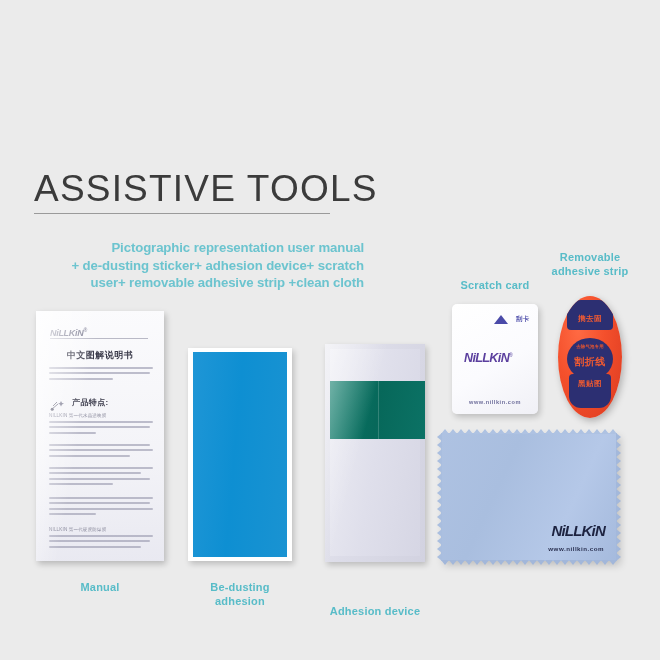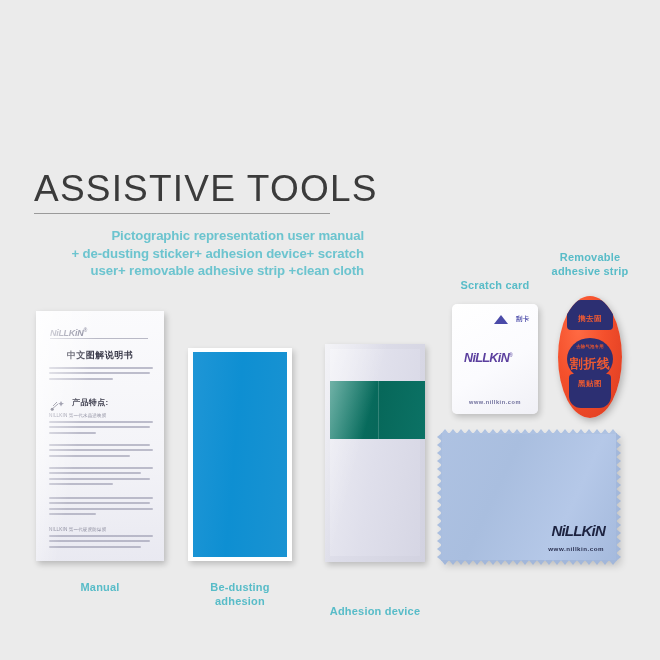--- a/index.html
+++ b/index.html
@@ -12,21 +12,21 @@
   .stage{position:absolute;inset:0;}
 
   
   .headblock{position:absolute;left:34px;top:168px;width:330px;text-align:right;}
   .title{
     font-size:37px;line-height:42px;font-weight:400;
     letter-spacing:1.2px;color:#3b3b3b;white-space:nowrap;
   }
   .rule{height:1px;background:#9a9a9a;margin-top:3px;width:296px;}
   .subtitle{
-    margin-top:13px;color:#6cc4cf;font-size:13.2px;line-height:17.5px;
+    margin-top:25px;color:#6cc4cf;font-size:13.2px;line-height:17.5px;
     font-weight:700;letter-spacing:-0.1px;
   }
   .subtitle span{display:block;white-space:nowrap;}
 
   
   .caption{
     position:absolute;color:#58bcc8;font-size:11px;font-weight:700;
     letter-spacing:.2px;text-align:center;line-height:14px;
   }
 
@@ -143,21 +143,21 @@
   .strip .disc{
     position:absolute;left:9px;top:42px;width:46px;height:42px;
     border-radius:50%;background:#2c2f72;
   }
   .strip .disc .top{
     position:absolute;left:0;right:0;top:6px;text-align:center;
     color:#e8552f;font-size:4.4px;letter-spacing:.2px;font-weight:700;
   }
   .strip .disc .mid{
     position:absolute;left:0;right:0;top:17px;text-align:center;
-    color:#f2593019;font-size:13px;font-weight:700;color:#ef5a31;letter-spacing:.5px;
+    color:#f2593019;font-size:10px;font-weight:700;color:#ef5a31;letter-spacing:.5px;
   }
   .strip .foot{
     position:absolute;left:11px;right:11px;bottom:10px;height:34px;
     background:#2c2f72;border-radius:4px 4px 12px 12px;
   }
   .strip .foot .cn{
     position:absolute;left:0;right:0;top:5px;text-align:center;
     color:#ef5a31;font-size:7.5px;font-weight:700;letter-spacing:.5px;
   }
 

